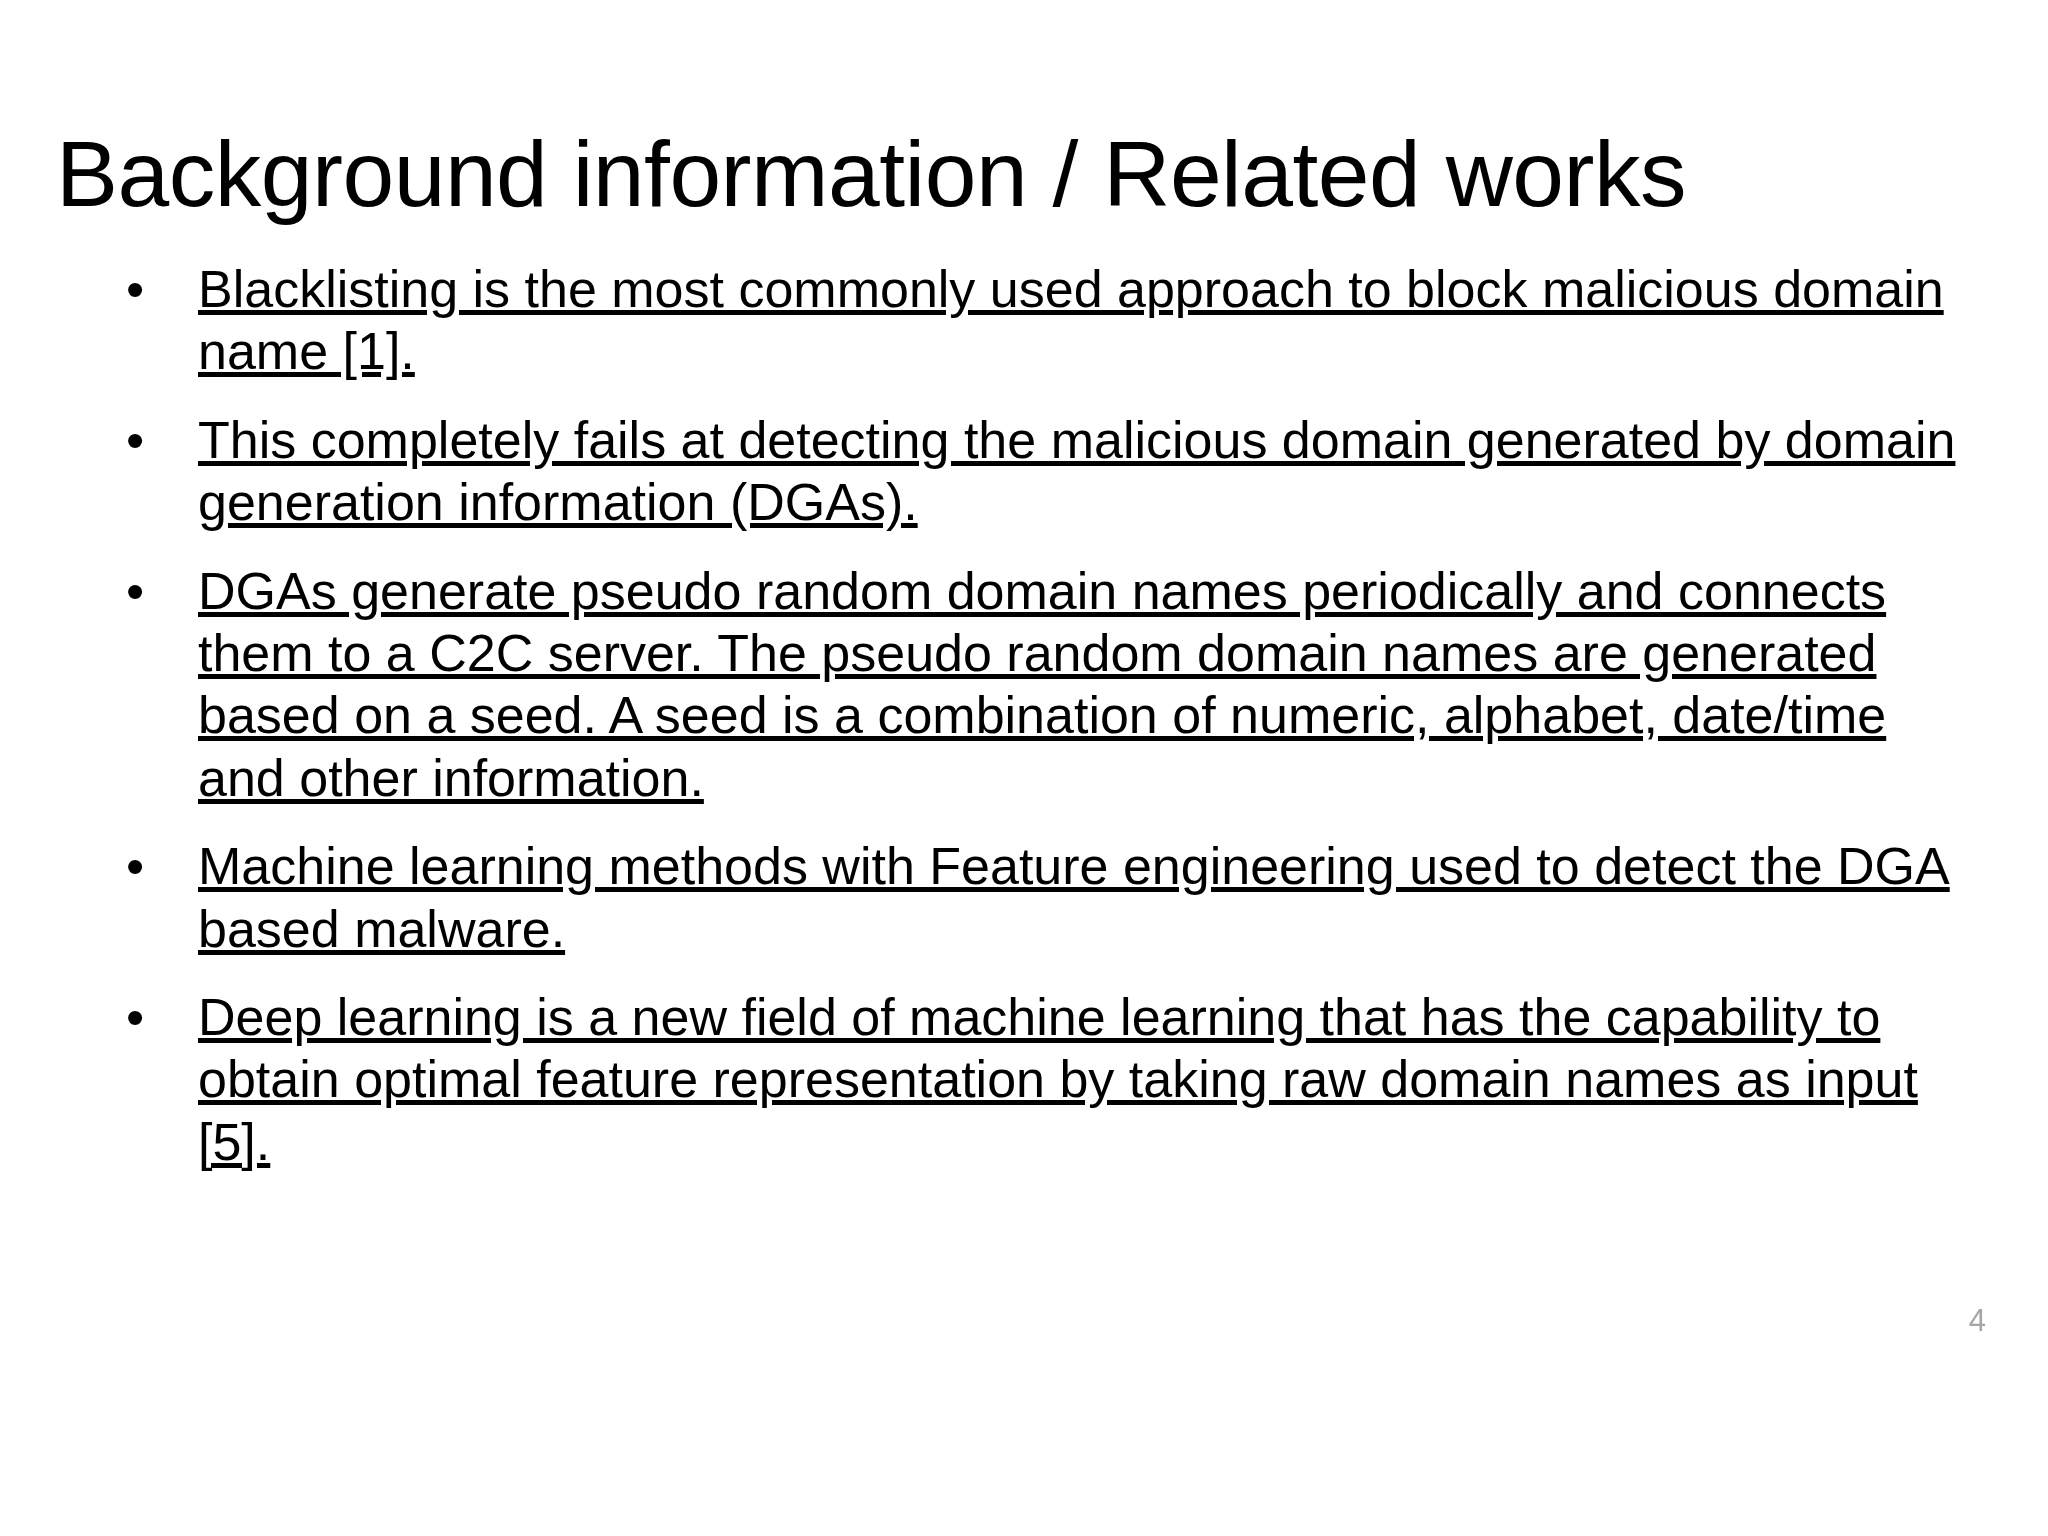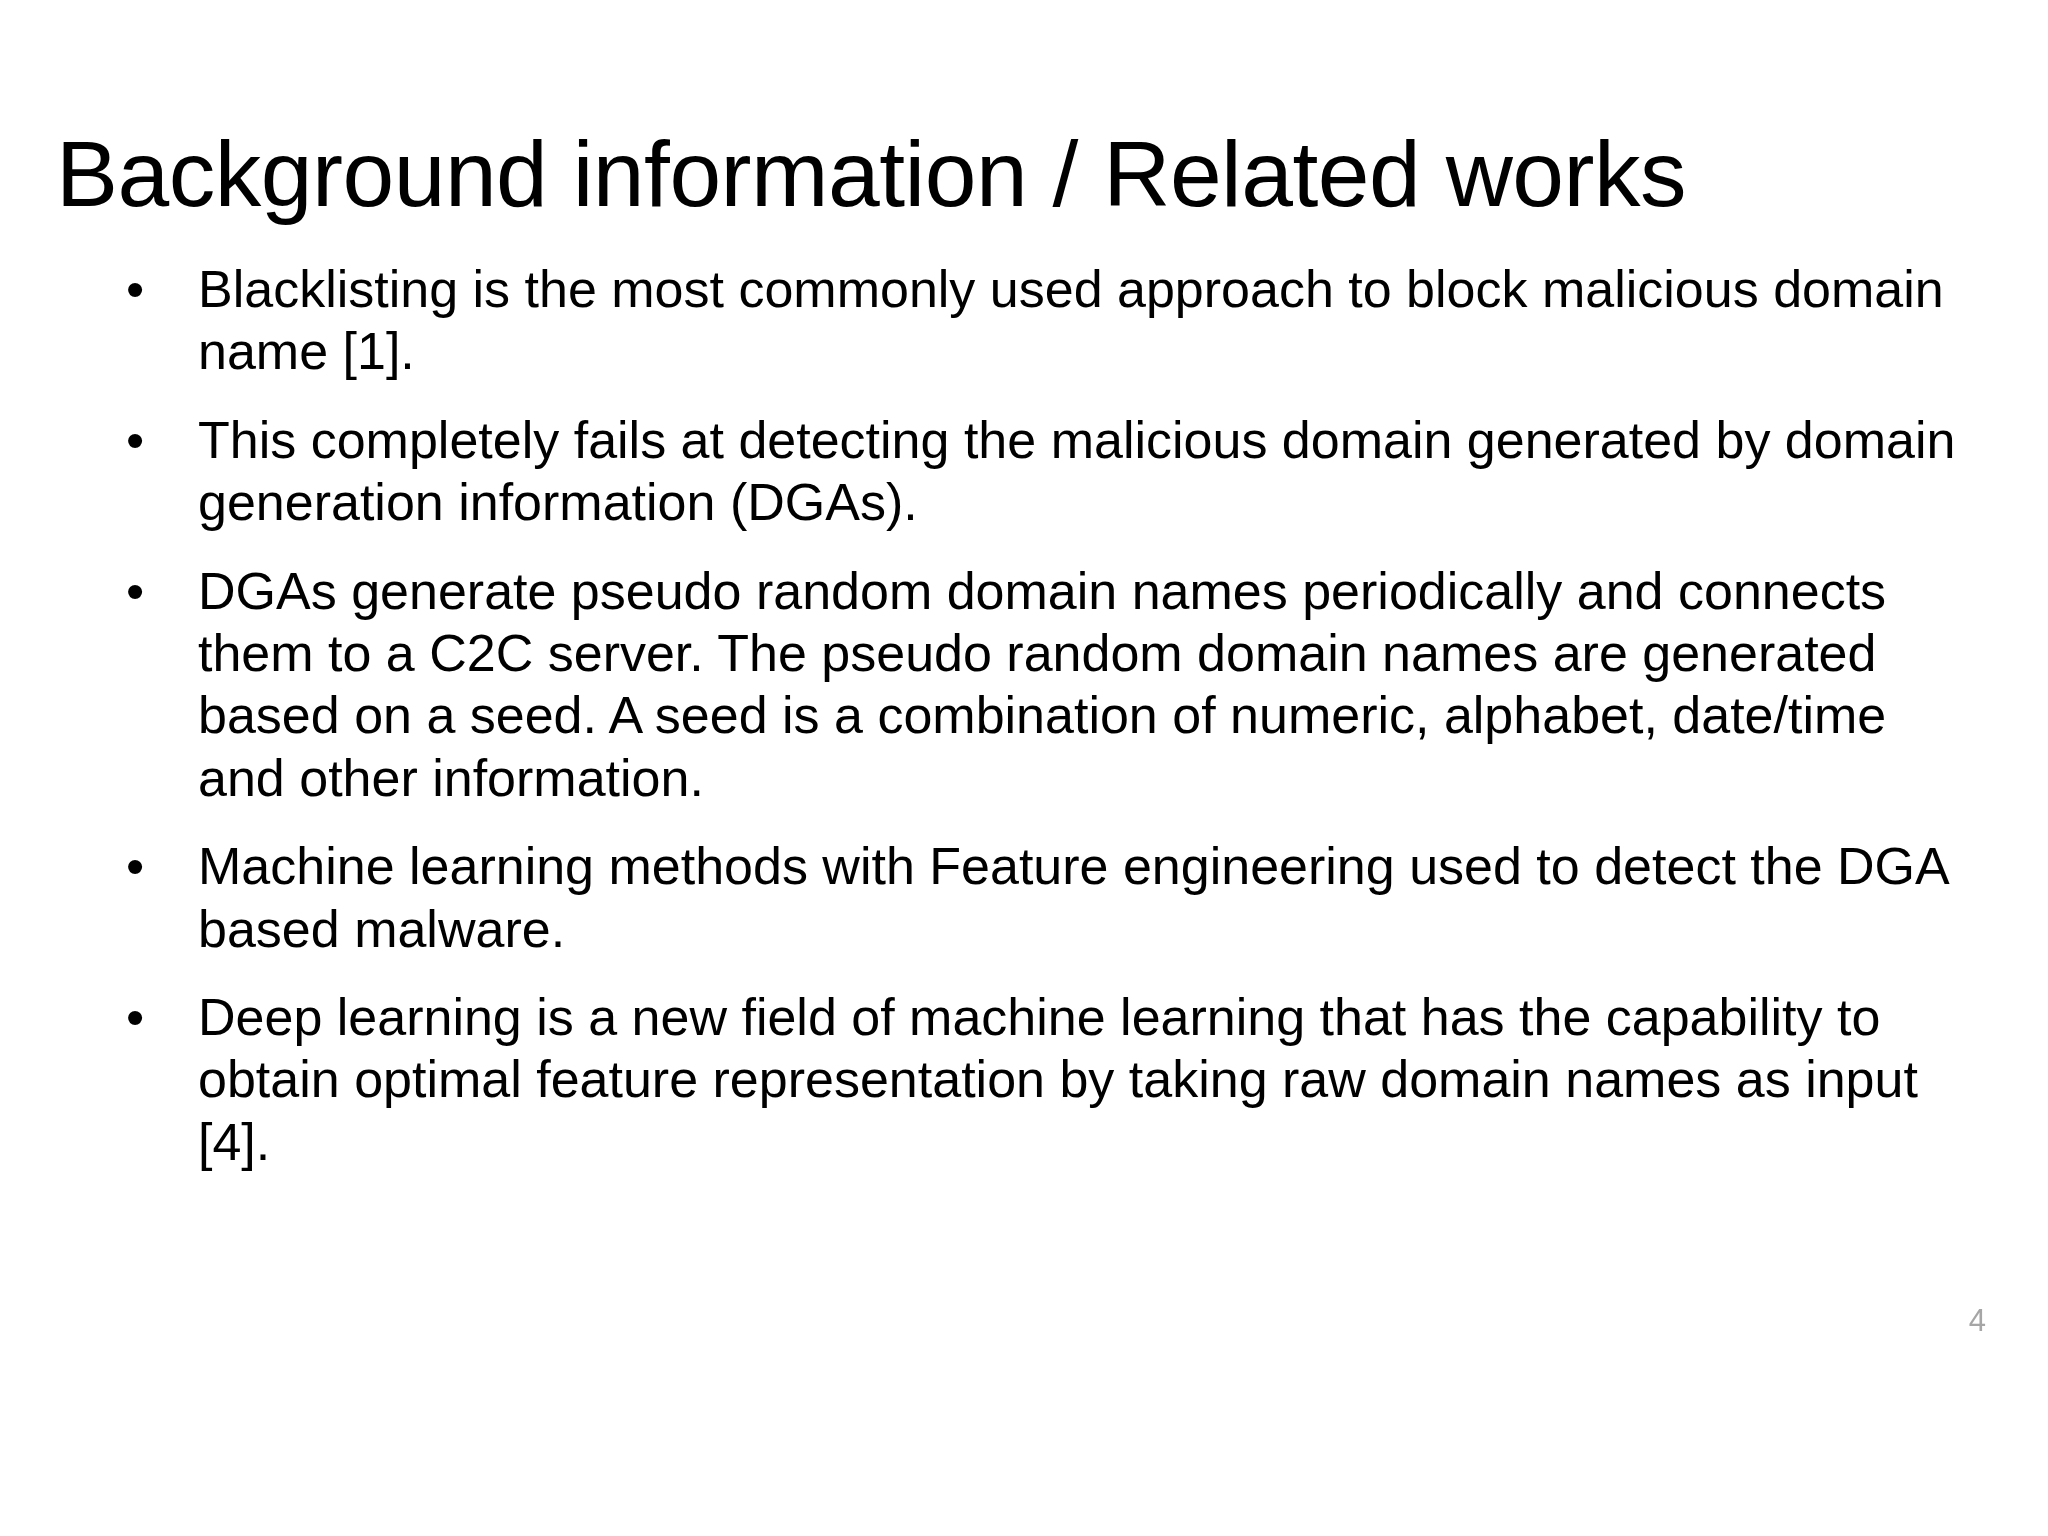--- a/index.html
+++ b/index.html
@@ -55,20 +55,21 @@
   ul.bullets > li .dot {
     position: absolute;
     left: 16px;
     top: 0;
     font-size: 52px;
     line-height: 1.20;
     color: #000000;
   }
   .bullet-text {
     display: block;
+    text-decoration: underline;
   }
   .page-number {
     position: absolute;
     right: 62px;
     bottom: 32px;
     font-size: 31px;
     color: #a6a6a6;
     line-height: 1;
   }
 </style>
@@ -92,20 +93,20 @@
       <li>
         <span class="dot">•</span>
         <span class="bullet-text">DGAs generate pseudo random domain names periodically and connects them to a C2C server. The pseudo random domain names are generated based on a seed. A seed is a combination of numeric, alphabet, date/time and other information.</span>
       </li>
       <li>
         <span class="dot">•</span>
         <span class="bullet-text">Machine learning methods with Feature engineering used to detect the DGA based malware.</span>
       </li>
       <li>
         <span class="dot">•</span>
-        <span class="bullet-text">Deep learning is a new field of machine learning  that has the capability to obtain optimal feature representation by taking raw domain names as input [4].</span>
+        <span class="bullet-text">Deep learning is a new field of machine learning  that has the capability to obtain optimal feature representation by taking raw domain names as input [5].</span>
       </li>
     </ul>
   </div>
 
   <div class="page-number">4</div>
 
 </div>
 
 </body></html>

